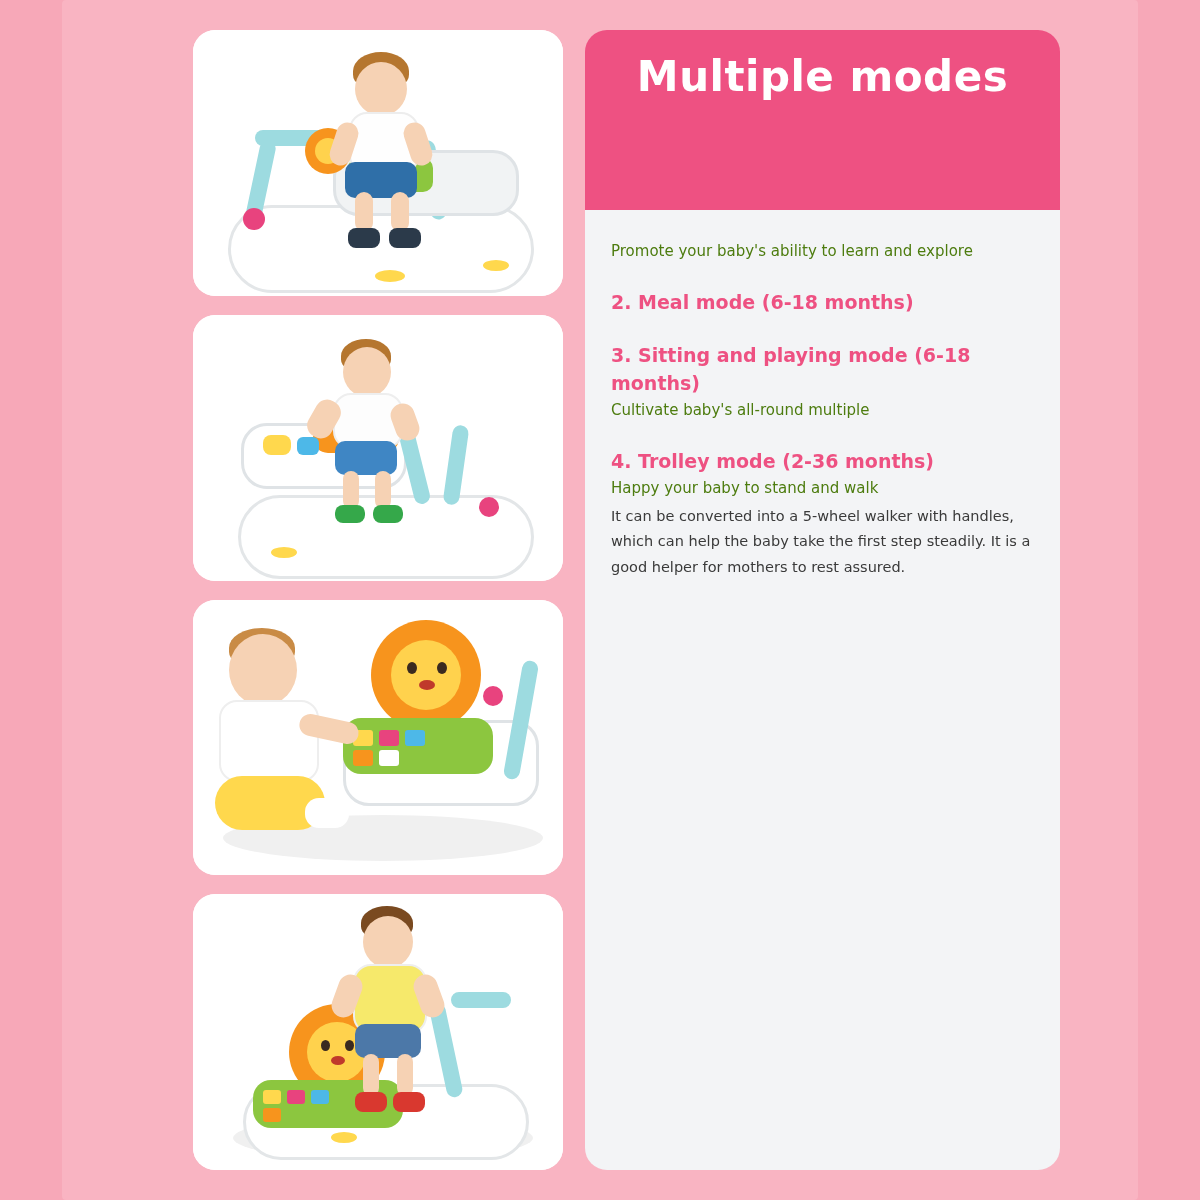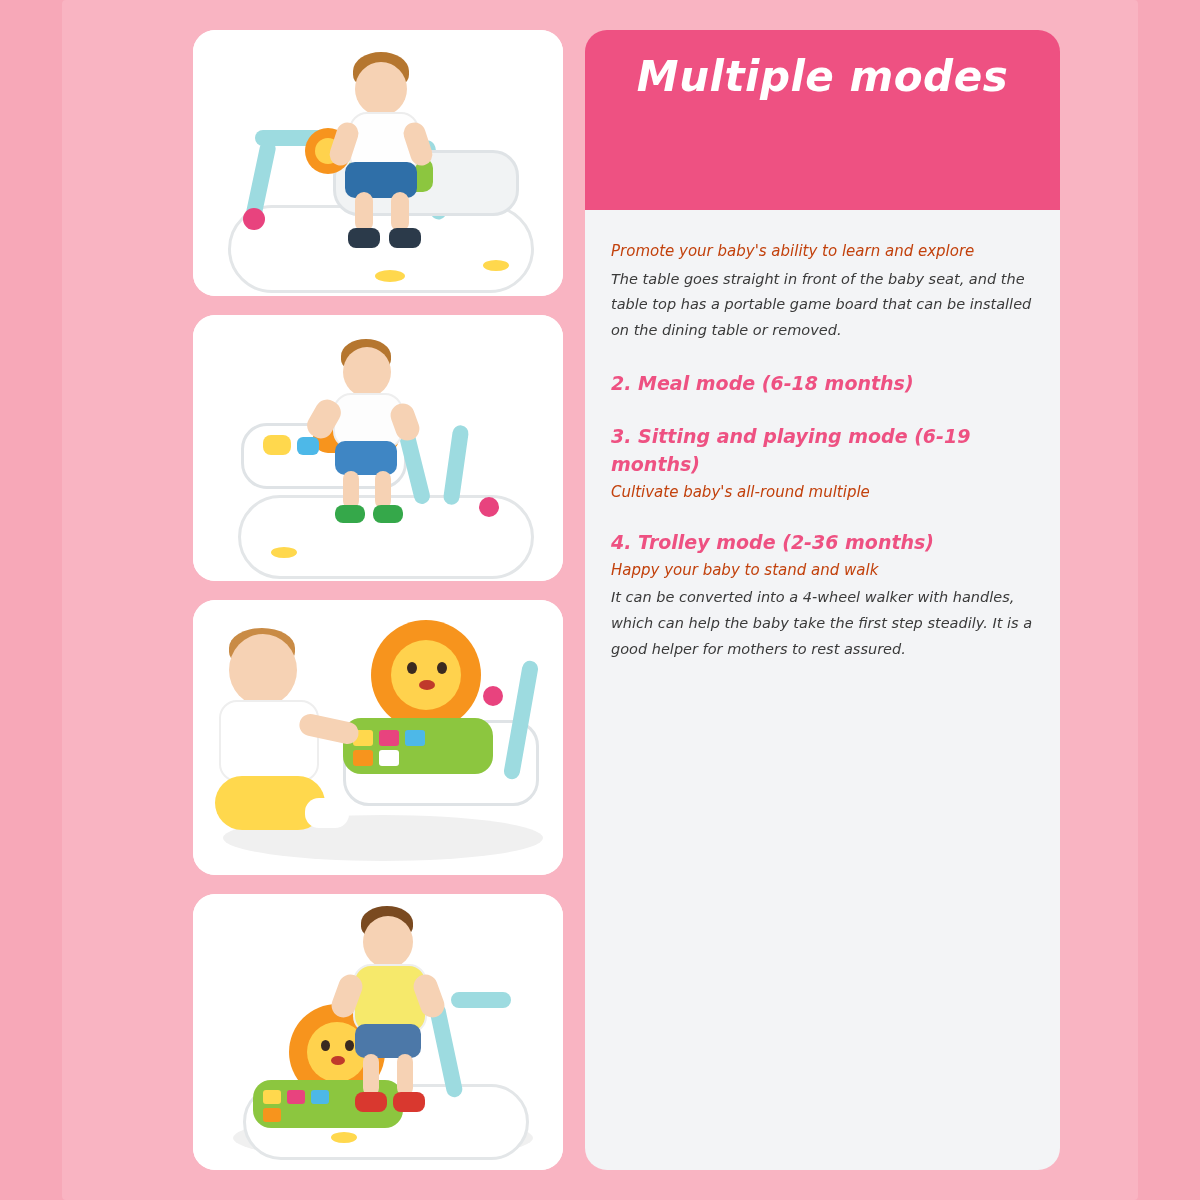--- a/index.html
+++ b/index.html
@@ -12,21 +12,20 @@
     background: #ffffff;
     font-family: "DejaVu Sans", sans-serif;
     overflow: hidden;
   }
   .page {
     position: relative;
     width: 1200px;
     height: 1200px;
     background: #f7a8b8;
     box-sizing: border-box;
-    font-style: italic;
   }
   .inner-frame {
     position: absolute;
     left: 62px;
     top: 0px;
     width: 1076px;
     height: 1200px;
     background: #f9b4c2;
     border-radius: 4px;
   }
@@ -220,21 +219,21 @@
     margin-bottom: 26px;
   }
   .mode-title {
     color: #ee5182;
     font-size: 19px;
     font-weight: bold;
     line-height: 1.45;
     margin-bottom: 2px;
   }
   .mode-sub {
-    color: #c2410c;
+    color: #4d7c0f;
     font-size: 15px;
     line-height: 1.5;
     margin-bottom: 4px;
   }
   .mode-desc {
     color: #3a3a3a;
     font-size: 14.5px;
     line-height: 1.78;
   }
 </style>
@@ -367,33 +366,32 @@
   <div class="right-panel">
 
     <div class="header-block">
       <div class="header-title">Multiple modes</div>
     </div>
 
     <div class="body-block">
 
       <div class="mode">
         <div class="mode-sub">Promote your baby's ability to learn and explore</div>
-        <div class="mode-desc">The table goes straight in front of the baby seat, and the table top has a portable game board that can be installed on the dining table or removed.</div>
       </div>
 
       <div class="mode">
         <div class="mode-title">2. Meal mode (6-18 months)</div>
       </div>
 
       <div class="mode">
-        <div class="mode-title">3. Sitting and playing mode (6-19 months)</div>
+        <div class="mode-title">3. Sitting and playing mode (6-18 months)</div>
         <div class="mode-sub">Cultivate baby's all-round multiple</div>
       </div>
 
       <div class="mode">
         <div class="mode-title">4. Trolley mode (2-36 months)</div>
         <div class="mode-sub">Happy your baby to stand and walk</div>
-        <div class="mode-desc">It can be converted into a 4-wheel walker with handles, which can help the baby take the first step steadily. It is a good helper for mothers to rest assured.</div>
+        <div class="mode-desc">It can be converted into a 5-wheel walker with handles, which can help the baby take the first step steadily. It is a good helper for mothers to rest assured.</div>
       </div>
 
     </div>
   </div>
 </div>
 
 </body></html>

